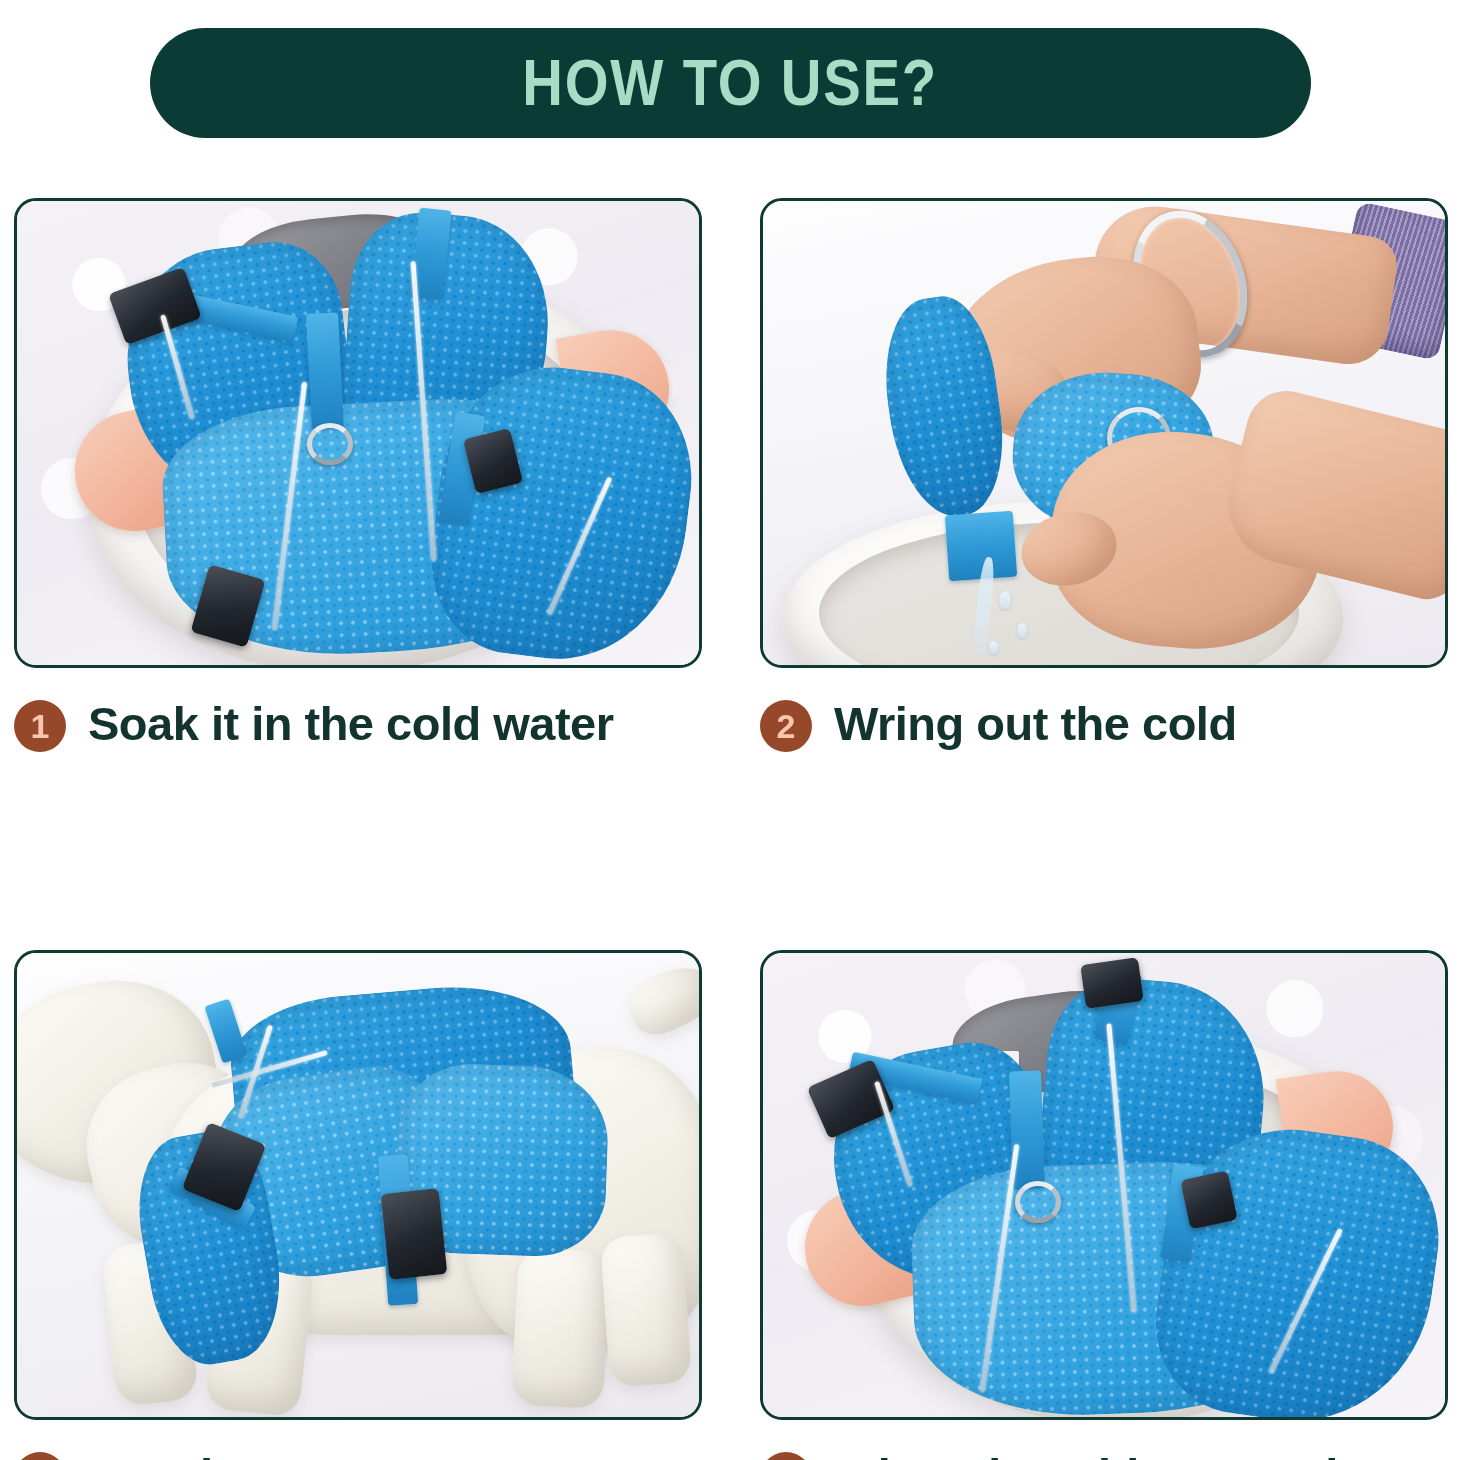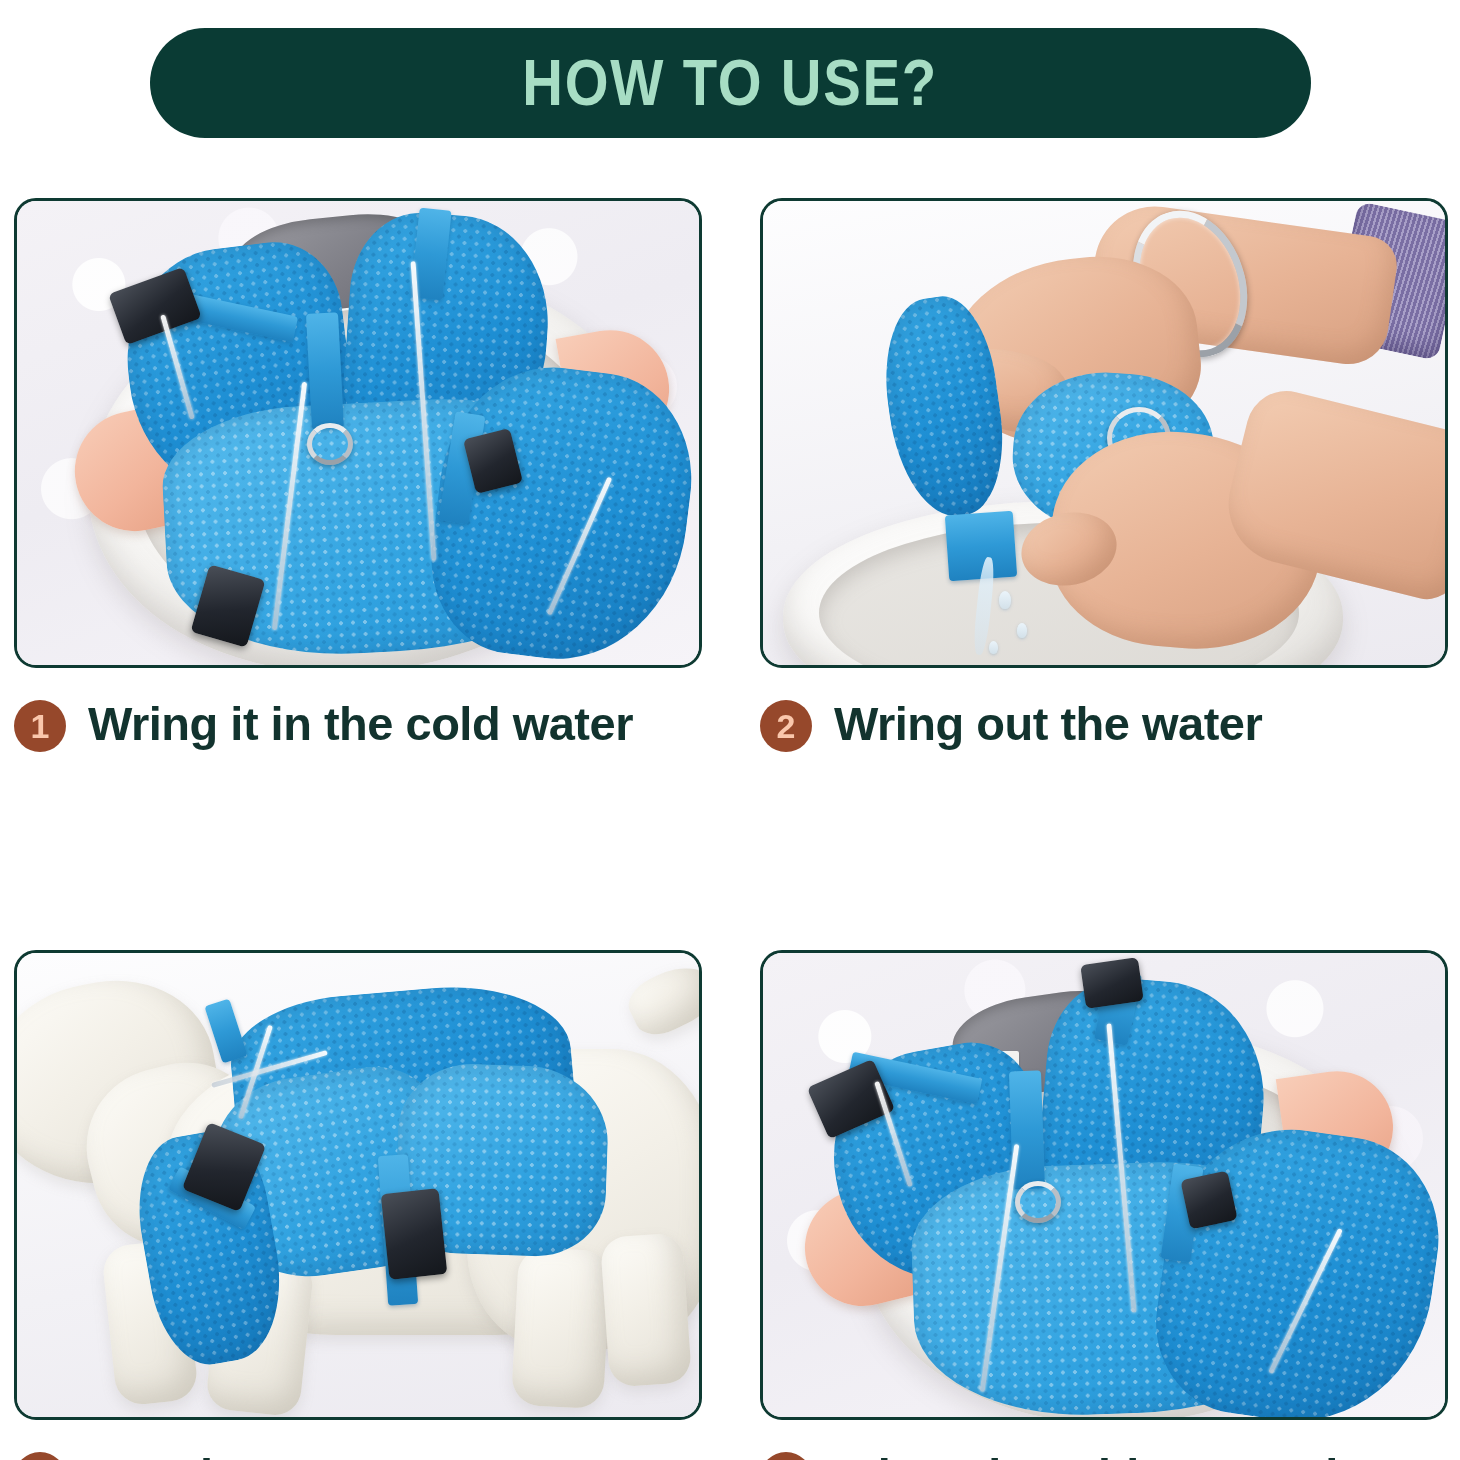--- a/index.html
+++ b/index.html
@@ -266,21 +266,21 @@
 
           <div class="reflect-line" style="left:158px; top:112px; width:5px; height:108px; transform:rotate(-16deg);"></div>
           <div class="reflect-line" style="left:270px; top:180px; width:5px; height:250px; transform:rotate(7deg);"></div>
           <div class="reflect-line" style="left:404px; top:60px; width:5px; height:300px; transform:rotate(-4deg);"></div>
           <div class="reflect-line" style="left:560px; top:270px; width:5px; height:150px; transform:rotate(24deg);"></div>
         </div>
       </div>
 
       <div class="step-caption">
         <div class="step-badge">1</div>
-        <div class="step-text">Wring it in the cold water</div>
+        <div class="step-text">Soak it in the cold water</div>
       </div>
     </div>
 
     <div class="step-cell">
       <div class="photo-frame">
         <div class="scene">
           <div class="bg-plain"></div>
 
           <div class="basin" style="left:20px; top:300px; width:560px; height:230px; border-radius:50% 50% 48% 48%;"></div>
           <div class="basin-inner" style="left:56px; top:322px; width:480px; height:180px; border-radius:50%;"></div>
@@ -304,21 +304,21 @@
 
           <div class="water-stream" style="left:214px; top:356px; width:14px; height:98px; transform:rotate(6deg);"></div>
           <div class="water-drop" style="left:236px; top:390px; width:12px; height:18px;"></div>
           <div class="water-drop" style="left:254px; top:422px; width:10px; height:15px;"></div>
           <div class="water-drop" style="left:226px; top:440px; width:9px; height:13px;"></div>
         </div>
       </div>
 
       <div class="step-caption">
         <div class="step-badge">2</div>
-        <div class="step-text">Wring out the water</div>
+        <div class="step-text">Wring out the cold</div>
       </div>
     </div>
   </div>
 
   <div class="step-row row-2">
 
     <div class="step-cell">
       <div class="photo-frame">
         <div class="scene">
           <div class="bg-plain"></div>

